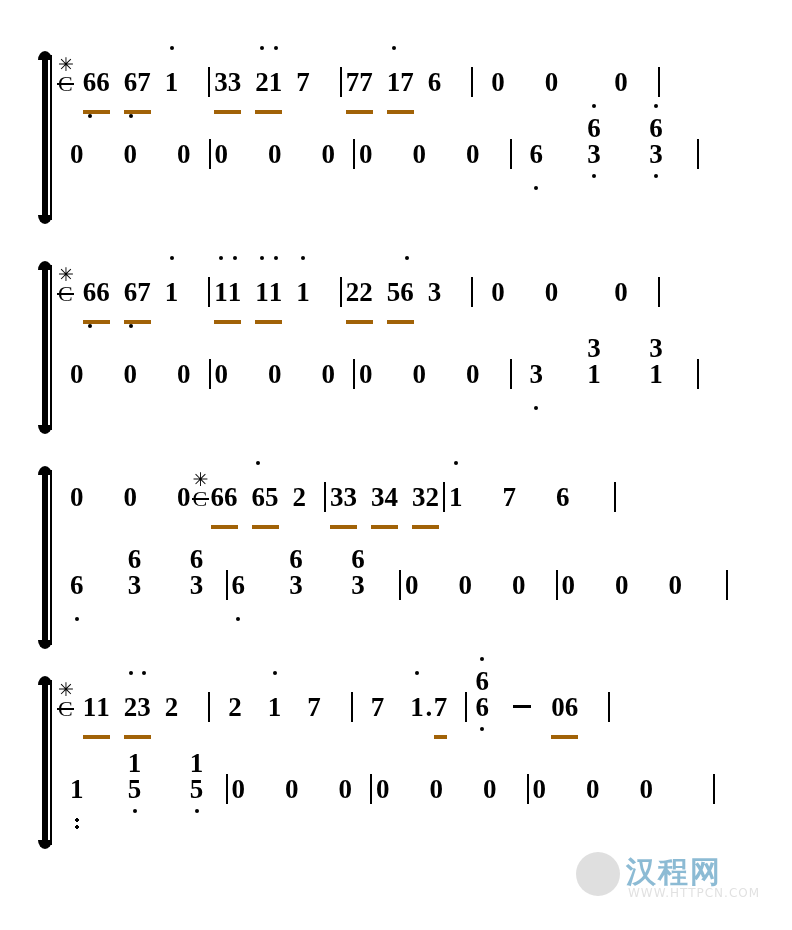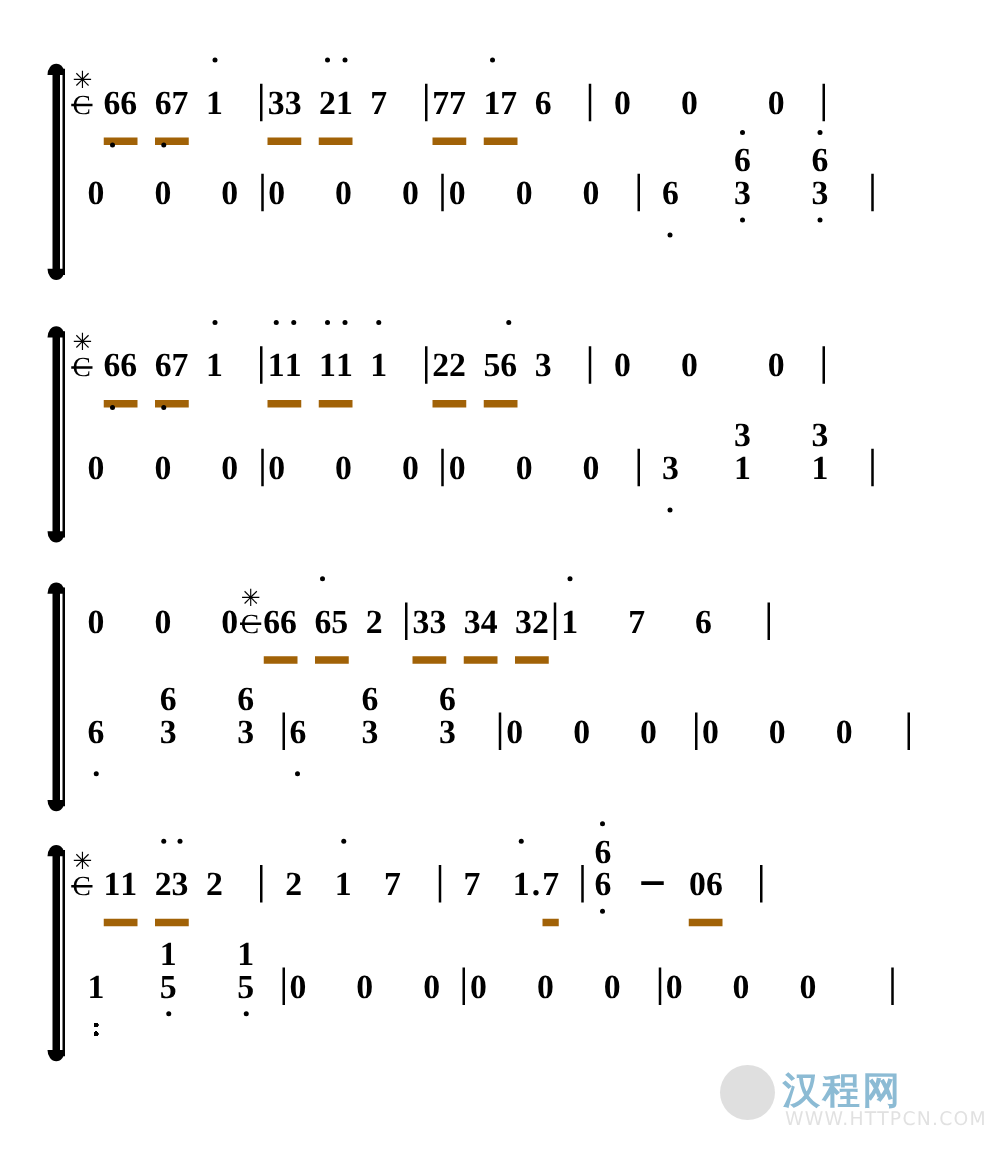--- a/index.html
+++ b/index.html
@@ -69,21 +69,21 @@
     height: 54px;
     white-space: nowrap;
     font-size: 27px;
     line-height: 54px;
   }
 
   
   .beam {
     display: inline-block;
     position: relative;
-    border-bottom: 6px solid #a16207;
+    border-bottom: 4px solid #a16207;
     padding-bottom: 1px;
   }
 
   .num {
     display: inline-block;
     position: relative;
     font-family: "Liberation Serif", serif;
     font-weight: 700;
     font-size: 27px;
   }
@@ -228,21 +228,21 @@
     left: 50px; top: 2px;
     font-size: 30px;
     color: #0369a1;
     font-weight: 700;
     letter-spacing: 2px;
     font-family: "DejaVu Sans", sans-serif;
   }
   .wm-url {
     position: absolute;
     left: 52px; top: 36px;
-    font-size: 15px;
+    font-size: 12px;
     color: #bdbdbd;
     letter-spacing: 1px;
     font-family: "DejaVu Sans", sans-serif;
   }
 </style>
 </head>
 <body>
 
 <div class="sheet">
 

